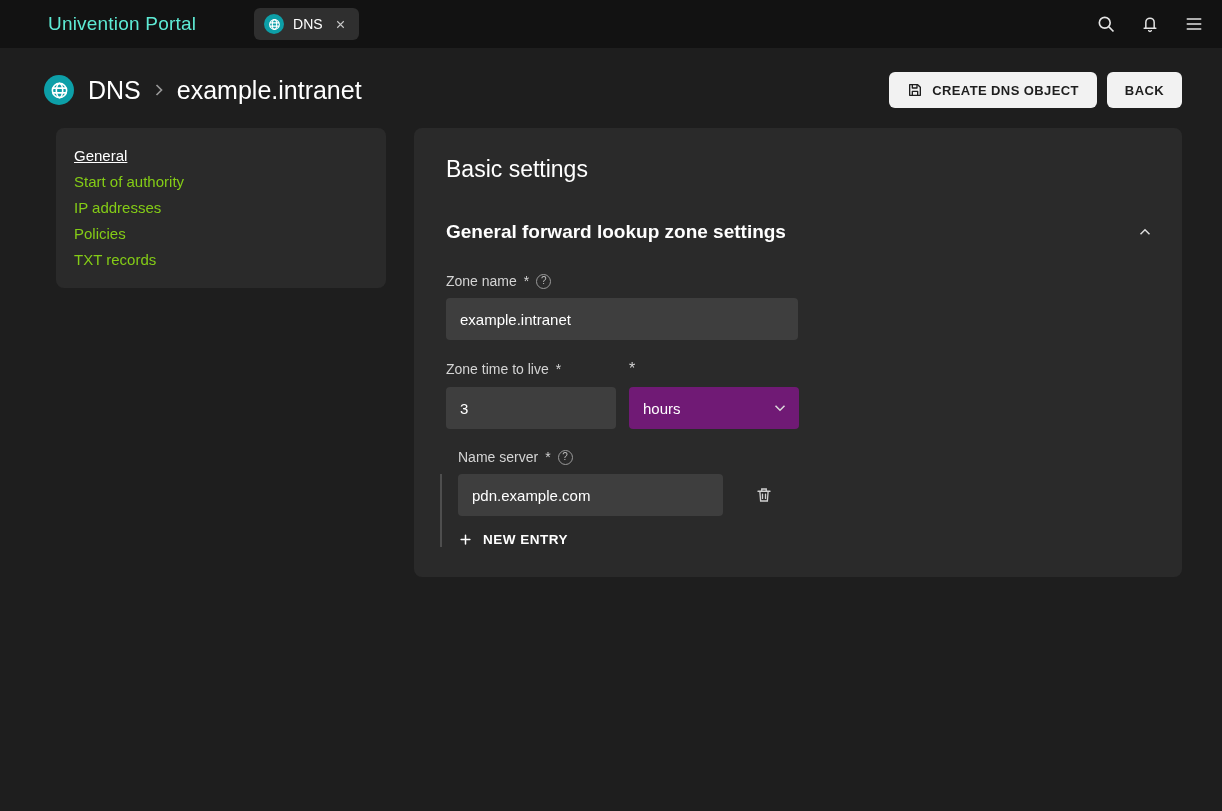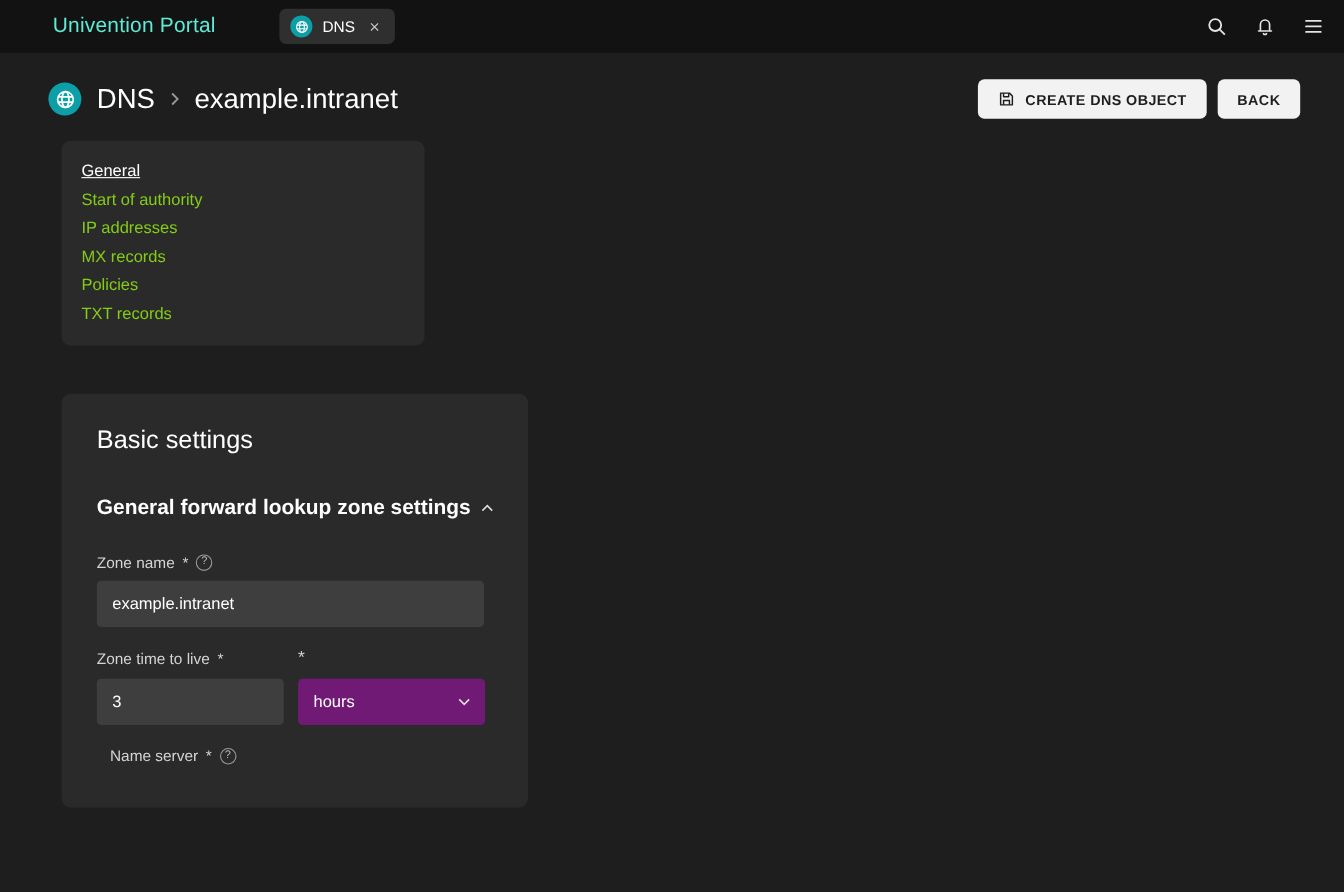--- a/index.html
+++ b/index.html
@@ -40,21 +40,21 @@
   .crumb-sep { display:flex; align-items:center; color:#9a9a9a; margin:0 8px; }
   .page-title { font-size:25px; color:#fff; }
   .header-actions { margin-left:auto; display:flex; gap:10px; }
   .btn {
     height:36px; background:#f2f2f2; color:#1e1e1e; border:none; border-radius:6px;
     font-family:inherit; font-size:13px; font-weight:700; letter-spacing:.4px;
     padding:0 18px; display:flex; align-items:center; gap:9px; cursor:pointer;
   }
 
   
-  .content { display:flex; align-items:flex-start; gap:44px; padding:0 40px 0 56px;flex-direction:column; }
+  .content { display:flex; align-items:flex-start; gap:28px; padding:0 40px 0 56px; }
 
   .side-card { width:330px; background:#2a2a2a; border-radius:8px; padding:15px 0; flex:0 0 auto; }
   .side-item {
     display:block; padding:4px 18px; font-size:15px; line-height:18px;
     color:#84cc16; cursor:pointer; text-decoration:none;
   }
   .side-item.active { color:#fff; text-decoration:underline; }
 
   .main-card { flex:1; background:#2a2a2a; border-radius:8px; padding-bottom:30px; }
   .main-heading { font-size:23px; font-weight:500; color:#fff; padding:28px 32px 26px; }
@@ -178,21 +178,20 @@
     </button>
   </div>
 </div>
 
 <div class="content">
 
   <nav class="side-card">
     <a class="side-item active">General</a>
     <a class="side-item">Start of authority</a>
     <a class="side-item">IP addresses</a>
-    <a class="side-item">MX records</a>
     <a class="side-item">Policies</a>
     <a class="side-item">TXT records</a>
   </nav>
 
   <section class="main-card">
     <h1 class="main-heading">Basic settings</h1>
 
     <div class="section-header">
       <h2 class="section-title">General forward lookup zone settings</h2>
       <button class="collapse-btn">
@@ -233,16 +232,36 @@
         </div>
       </div>
     </div>
 
     <div class="field multigroup">
       <div class="field-label" style="padding-left:18px">
         <span>Name server</span>
         <span class="required">*</span>
         <span class="help-icon">?</span>
       </div>
+      <div class="multi-wrap">
+        <div class="multi-row">
+          <input class="text-input multi" type="text" value="pdn.example.com" style="">
+          <button class="trash-btn">
+            <span style="display:flex">
+              <svg viewBox="0 0 24 24" width="18" height="18" fill="none" stroke="currentColor" stroke-width="1.8" stroke-linecap="round">
+                  <path d="M4 7h16M9 7V4h6v3M6.5 7l1 13h9l1-13M10 11v5.5M14 11v5.5"></path>
+                </svg>
+            </span>
+          </button>
+        </div>
+        <button class="new-entry">
+          <span style="display:flex">
+            <svg viewBox="0 0 24 24" width="15" height="15" fill="none" stroke="currentColor" stroke-width="2.4" stroke-linecap="round">
+                <path d="M12 5v14M5 12h14"></path>
+              </svg>
+          </span>
+          <span>NEW ENTRY</span>
+        </button>
+      </div>
     </div>
 
   </section>
 </div>
 
 </body></html>

